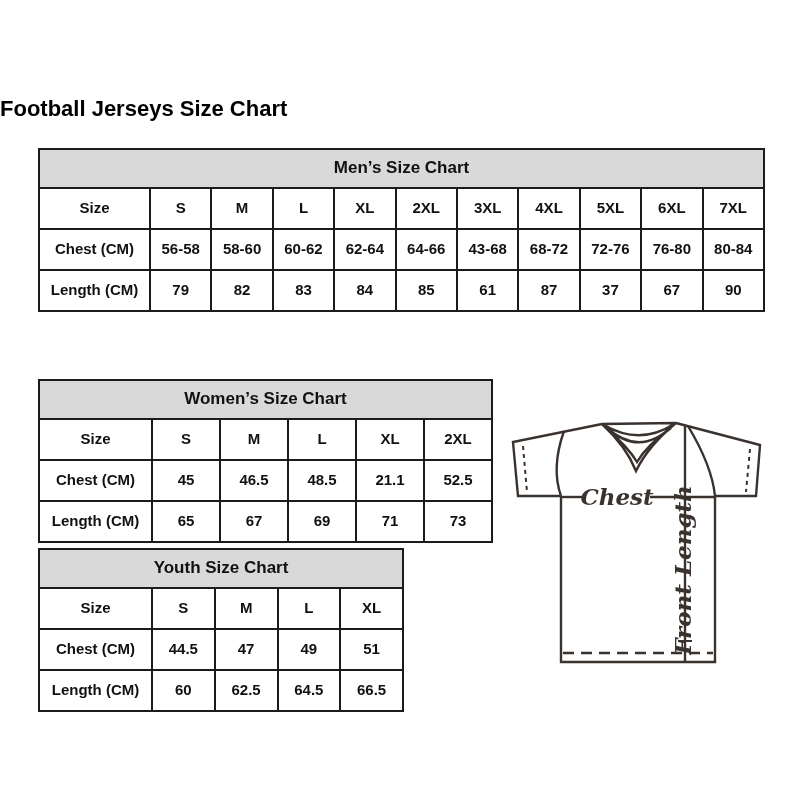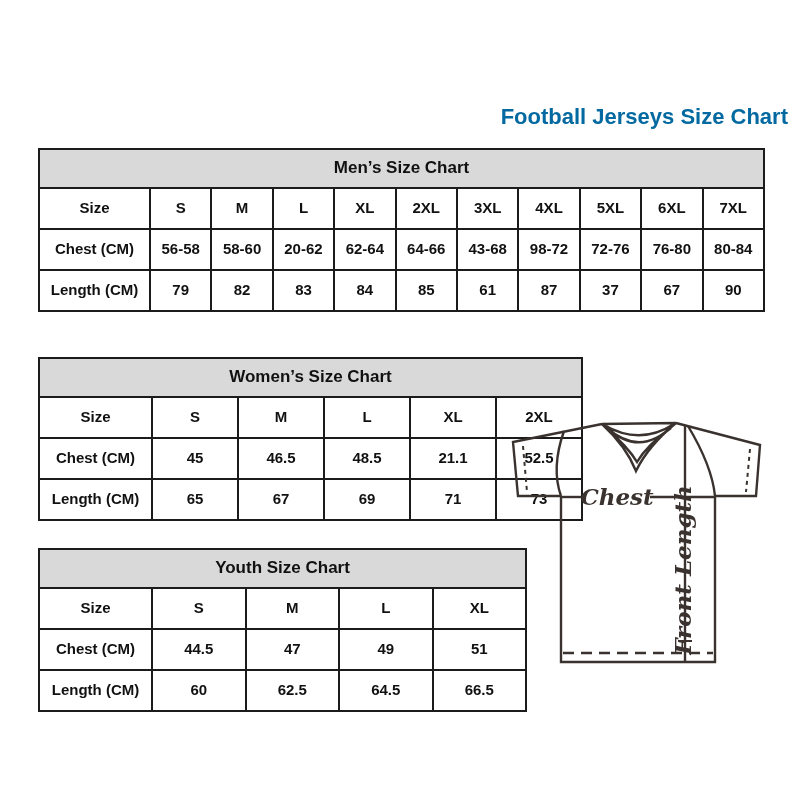--- a/index.html
+++ b/index.html
@@ -1,27 +1,27 @@
 <!DOCTYPE html>
 <html><head>
 <meta charset="utf-8">
 <style>
   html,body{margin:0;padding:0;background:#ffffff;}
   .page{position:relative;width:800px;height:800px;background:#ffffff;overflow:hidden;
         font-family:"Liberation Sans",sans-serif;}
-  .title{position:absolute;left:0;top:96px;width:780px;margin:8px;text-align:right;
-         font-size:22px;font-weight:bold;color:#0369a1;letter-spacing:0;}
+  .title{position:absolute;left:0;top:96px;width:780px;margin:0;text-align:left;
+         font-size:22px;font-weight:bold;color:#000000;letter-spacing:0;}
   table.size-table{position:absolute;border-collapse:collapse;table-layout:fixed;background:#fff;border-radius:26px;}
   .size-table th,.size-table td{border:2px solid #1b1b1b;text-align:center;vertical-align:middle;
          font-weight:bold;color:#111;padding:0;font-size:15px;line-height:1.1;}
   .size-table th.tbl-head{background:#d9d9d9;font-size:17px;height:37px;}
   .size-table td{height:39px;}
   .men{left:38px;top:148px;width:727px;}
-  .women{left:38px;top:357px;width:545px;}
-  .youth{left:38px;top:548px;width:489px;}
+  .women{left:38px;top:379px;width:455px;}
+  .youth{left:38px;top:548px;width:366px;}
   .jersey{position:absolute;left:505px;top:412px;}
   .jersey path,.jersey line{fill:none;stroke:#3a322e;stroke-width:2.4;}
   .jersey .thin{stroke-width:2;}
   .jersey text{fill:#3a322e;font-family:"DejaVu Serif","Liberation Serif",serif;
          font-style:italic;font-weight:bold;font-size:23px;text-anchor:middle;}
 </style>
 </head>
 <body>
 
 <div class="page">
@@ -49,25 +49,25 @@
           <td>3XL</td>
           <td>4XL</td>
           <td>5XL</td>
           <td>6XL</td>
           <td>7XL</td>
         </tr>
         <tr>
           <td>Chest (CM)</td>
           <td>56-58</td>
           <td>58-60</td>
-          <td>20-62</td>
+          <td>60-62</td>
           <td>62-64</td>
           <td>64-66</td>
           <td>43-68</td>
-          <td>98-72</td>
+          <td>68-72</td>
           <td>72-76</td>
           <td>76-80</td>
           <td>80-84</td>
         </tr>
         <tr>
           <td>Length (CM)</td>
           <td>79</td>
           <td>82</td>
           <td>83</td>
           <td>84</td>

